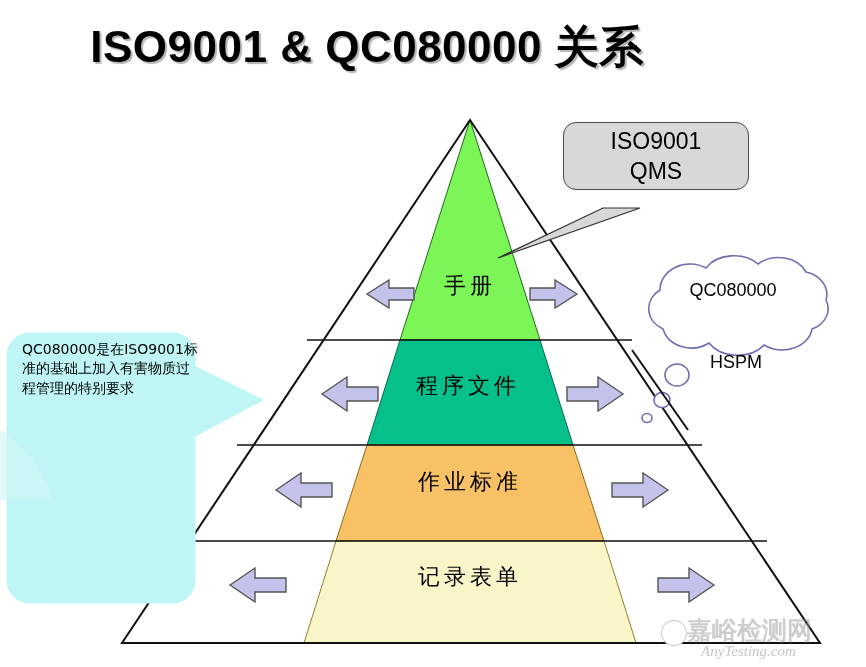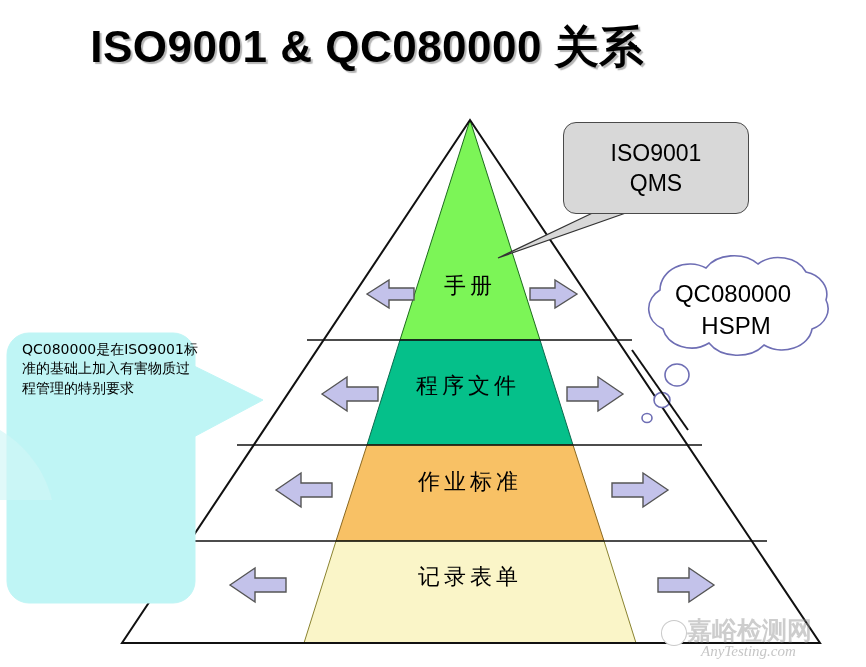--- a/index.html
+++ b/index.html
@@ -52,21 +52,21 @@
     white-space: nowrap;
     pointer-events: none;
   }
 
   
   #iso-callout {
     position: absolute;
     left: 563px;
     top: 122px;
     width: 186px;
-    height: 92px;
+    height: 68px;
     background: #d8d8d8;
     border: 1.3px solid #4a4a4a;
     border-radius: 13px;
     box-sizing: border-box;
     display: flex;
     flex-direction: column;
     align-items: center;
     justify-content: center;
     font-size: 23px;
     color: #000000;
@@ -74,27 +74,27 @@
   }
   #iso-callout .line { display: block; }
 
   
   #cloud-text {
     position: absolute;
     left: 628px;
     top: 278px;
     width: 210px;
     text-align: center;
-    font-size: 24px;
+    font-size: 18px;
     color: #000000;
     line-height: 1.35;
     pointer-events: none;
   }
   #cloud-text .line { display: block; }
-  #cloud-text .line.indent { padding-left: 6px; }
+  #cloud-text .line.indent { padding-left: 6px; margin-top: 48px; }
 
   
   #qc-callout-text {
     position: absolute;
     left: 22px;
     top: 340px;
     width: 180px;
     font-family: "DejaVu Sans", "Liberation Sans", sans-serif;
     font-size: 14px;
     line-height: 1.38;

